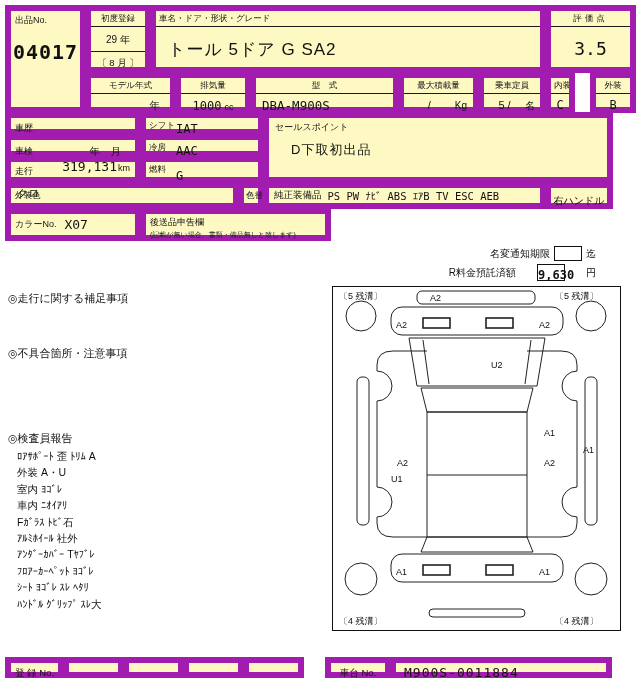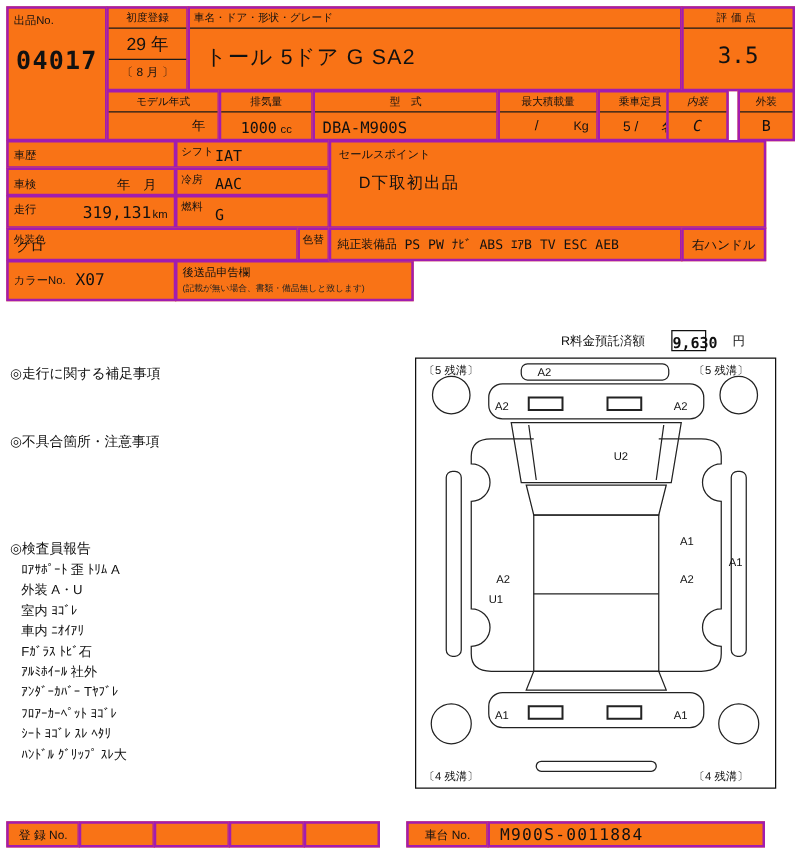--- a/index.html
+++ b/index.html
@@ -2,21 +2,21 @@
 <html><head>
 <meta charset="utf-8">
 <style>
   html,body{margin:0;padding:0;}
   body{
     width:640px;height:680px;background:#ffffff;
     font-family:"Liberation Sans","DejaVu Sans",sans-serif;
     color:#111;position:relative;overflow:hidden;
   }
   .sheet{position:absolute;inset:0;}
-  .cell{position:absolute;border:2px solid #a21caf;box-sizing:border-box;background:#f97316;}
+  .cell{position:absolute;border:6px solid #a21caf;box-sizing:border-box;background:#fef9c3;}
   .hd{border-bottom:1px solid #1a1a1a;font-size:8.5px;padding:2px 3px;white-space:nowrap;overflow:hidden;height:16px;box-sizing:border-box;}
   .hd.c{text-align:center;}
   .lbl{font-size:9px;padding:3px 4px;white-space:nowrap;}
   .slbl{position:absolute;left:3px;top:2px;font-size:8.5px;white-space:nowrap;}
   .mono{font-family:"DejaVu Sans Mono","Liberation Mono",monospace;}
   .abs{position:absolute;}
   .nowrap{white-space:nowrap;}
   .nbox{display:inline-block;width:28px;border:1.5px solid #111;box-sizing:border-box;background:#fff;}
   .txt{position:absolute;white-space:nowrap;}
   svg text{fill:#111;font-size:9px;font-family:"Liberation Sans","DejaVu Sans",sans-serif;}
@@ -28,21 +28,21 @@
 
 <div class="sheet">
 
   <div class="cell" style="left:5px;top:5px;width:81px;height:108px;">
     <div class="lbl">出品No.</div>
     <div class="mono" style="text-align:center;font-size:20px;font-weight:bold;margin-top:10px;letter-spacing:1px;">04017</div>
   </div>
 
   <div class="cell" style="left:85px;top:5px;width:66px;height:68px;">
     <div class="hd c">初度登録</div>
-    <div style="border-bottom:1px solid #1a1a1a;text-align:center;font-size:14px;line-height:25px;height:25px;box-sizing:border-box;">29 年</div>
+    <div style="border-bottom:1px solid #1a1a1a;text-align:center;font-size:10px;line-height:25px;height:25px;box-sizing:border-box;">29 年</div>
     <div style="text-align:center;font-size:9.5px;line-height:22px;">〔 8 月 〕</div>
   </div>
 
   <div class="cell" style="left:150px;top:5px;width:396px;height:68px;">
     <div class="hd">車名・ドア・形状・グレード</div>
     <div class="nowrap" style="font-size:17px;padding-left:12px;line-height:46px;letter-spacing:1px;">トール 5ドア  G SA2</div>
   </div>
 
   <div class="cell" style="left:545px;top:5px;width:91px;height:68px;">
     <div class="hd c" style="letter-spacing:3px;">評価点</div>
@@ -76,21 +76,21 @@
   </div>
 
   <div class="cell" style="left:478px;top:72px;width:68px;height:41px;">
     <div class="hd c">乗車定員</div>
     <div style="display:flex;align-items:baseline;margin-top:5px;">
       <span style="flex:1;text-align:center;font-size:11px;">5 /</span>
       <span style="font-size:10px;padding-right:5px;">名</span>
     </div>
   </div>
 
-  <div class="cell" style="left:533px;top:72px;width:50px;height:41px;font-style:italic;">
+  <div class="cell" style="left:545px;top:72px;width:30px;height:41px;">
     <div class="hd c">内装</div>
     <div class="mono" style="text-align:center;font-size:12px;margin-top:4px;">C</div>
   </div>
 
   <div class="cell" style="left:590px;top:72px;width:46px;height:41px;">
     <div class="hd c">外装</div>
     <div class="mono" style="text-align:center;font-size:12px;margin-top:4px;">B</div>
   </div>
 
   <div class="cell" style="left:5px;top:112px;width:136px;height:23px;">
@@ -151,20 +151,25 @@
 
   <div class="cell" style="left:263px;top:182px;width:283px;height:27px;display:flex;align-items:center;padding-left:5px;">
     <span class="nowrap" style="font-size:9.5px;">純正装備品</span>
     <span class="mono nowrap" style="font-size:10.5px;margin-left:6px;">PS PW ﾅﾋﾞ ABS ｴｱB TV ESC AEB</span>
   </div>
 
   <div class="cell" style="left:545px;top:182px;width:68px;height:27px;">
     <div style="text-align:center;line-height:25px;font-size:10px;">右ハンドル</div>
   </div>
 
+  <div class="abs" style="left:420px;top:246px;width:176px;display:flex;justify-content:flex-end;align-items:center;gap:4px;">
+    <span style="font-size:10px;">名変通知期限</span>
+    <span class="nbox" style="height:15px;"></span>
+    <span style="font-size:10px;">迄</span>
+  </div>
 
   <div class="abs" style="left:420px;top:264px;width:176px;display:flex;justify-content:flex-end;align-items:center;gap:21px;">
     <span style="font-size:10px;">R料金預託済額</span>
     <span class="nbox" style="height:17px;text-align:right;">
       <span class="mono" style="font-size:12px;font-weight:bold;line-height:14px;padding-right:2px;display:inline-block;">9,630</span>
     </span>
     <span style="font-size:10px;">円</span>
   </div>
 
   <div class="txt" style="left:8px;top:291px;font-size:11px;">◎走行に関する補足事項</div>

